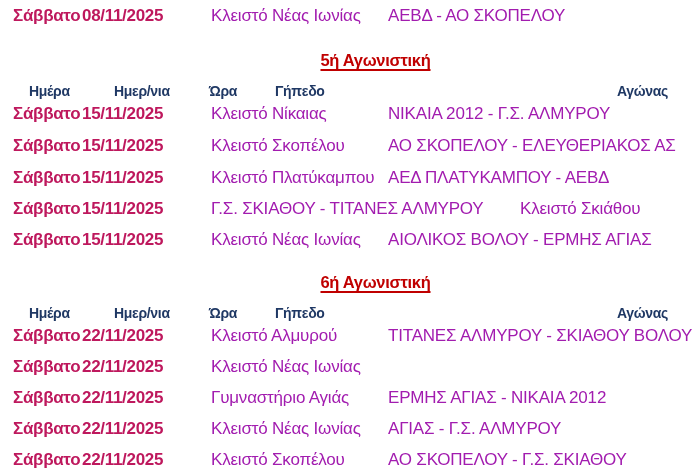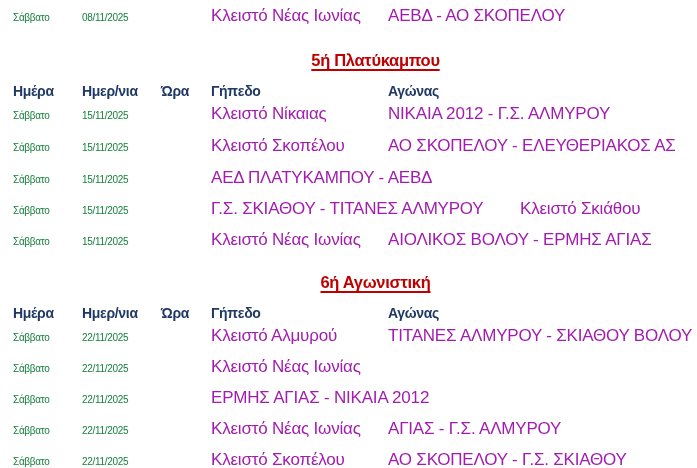--- a/index.html
+++ b/index.html
@@ -27,39 +27,40 @@
     white-space: nowrap;
   }
   .c { display: inline-block; overflow: visible; }
   .c.day   { width: 69px; }
   .c.date  { width: 79px; }
   .c.time  { width: 50px; }
   .c.venue { width: 177px; }
   .c.match { flex: 1; }
   
   .trow .day, .trow .date {
-    font-weight: normal;
-    color: #15803d;
-    font-size: 10px;
+    font-weight: bold;
+    color: #be185d;
+    font-size: 17px;
     letter-spacing: -0.3px;
   }
   .trow .time, .trow .venue, .trow .match {
     font-weight: normal;
     color: #a21caf;
     font-size: 17px;
     letter-spacing: -0.2px;
   }
   
   .trow.header .c {
     font-weight: bold;
     color: #1f3864;
     font-size: 14px;
     letter-spacing: -0.3px;
+    margin-left: 16px;
   }
-  .trow.header .match { flex: none; width: 200px; text-align: left; }
+  .trow.header .match { flex: none; width: 200px; text-align: right; }
   
   .section-title {
     position: absolute;
     left: 0;
     width: 697px;
     text-align: center;
     font-size: 16.5px;
     font-weight: bold;
     color: #c00000;
     letter-spacing: -0.3px;
@@ -79,21 +80,21 @@
 
   <div class="trow" style="top:8px">
     <span class="c day">Σάββατο</span>
     <span class="c date">08/11/2025</span>
     <span class="c time"></span>
     <span class="c venue">Κλειστό Νέας Ιωνίας</span>
     <span class="c match">ΑΕΒΔ - ΑΟ ΣΚΟΠΕΛΟΥ</span>
   </div>
 
   <div class="section-title" style="top:51px">
-    <span>5ή Πλατύκαμπου</span>
+    <span>5ή Αγωνιστική</span>
   </div>
 
   <div class="trow header" style="top:83px">
     <span class="c day">Ημέρα</span>
     <span class="c date">Ημερ/νια</span>
     <span class="c time">Ώρα</span>
     <span class="c venue">Γήπεδο</span>
     <span class="c match">Αγώνας</span>
   </div>
 
@@ -110,20 +111,21 @@
     <span class="c date">15/11/2025</span>
     <span class="c time"></span>
     <span class="c venue">Κλειστό Σκοπέλου</span>
     <span class="c match">ΑΟ ΣΚΟΠΕΛΟΥ - ΕΛΕΥΘΕΡΙΑΚΟΣ ΑΣ</span>
   </div>
 
   <div class="trow" style="top:170px">
     <span class="c day">Σάββατο</span>
     <span class="c date">15/11/2025</span>
     <span class="c time"></span>
+    <span class="c venue">Κλειστό Πλατύκαμπου</span>
     <span class="c match">ΑΕΔ ΠΛΑΤΥΚΑΜΠΟΥ - ΑΕΒΔ</span>
   </div>
 
   <div class="trow" style="top:201px">
     <span class="c day">Σάββατο</span>
     <span class="c date">15/11/2025</span>
     <span class="c time"></span>
     <span class="c match">Γ.Σ. ΣΚΙΑΘΟΥ - ΤΙΤΑΝΕΣ ΑΛΜΥΡΟΥ</span>
     <span class="c venue">Κλειστό Σκιάθου</span>
   </div>
@@ -160,20 +162,21 @@
     <span class="c day">Σάββατο</span>
     <span class="c date">22/11/2025</span>
     <span class="c time"></span>
     <span class="c venue">Κλειστό Νέας Ιωνίας</span>
   </div>
 
   <div class="trow" style="top:390px">
     <span class="c day">Σάββατο</span>
     <span class="c date">22/11/2025</span>
     <span class="c time"></span>
+    <span class="c venue">Γυμναστήριο Αγιάς</span>
     <span class="c match">ΕΡΜΗΣ ΑΓΙΑΣ - ΝΙΚΑΙΑ 2012</span>
   </div>
 
   <div class="trow" style="top:421px">
     <span class="c day">Σάββατο</span>
     <span class="c date">22/11/2025</span>
     <span class="c time"></span>
     <span class="c venue">Κλειστό Νέας Ιωνίας</span>
     <span class="c match">ΑΓΙΑΣ - Γ.Σ. ΑΛΜΥΡΟΥ</span>
   </div>

